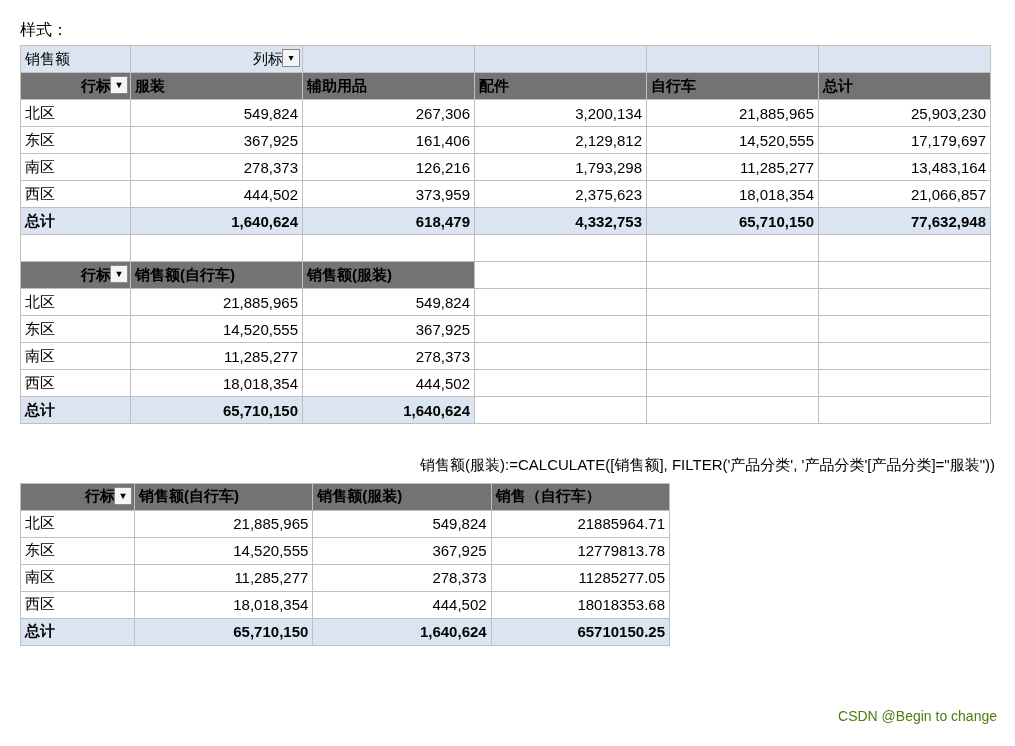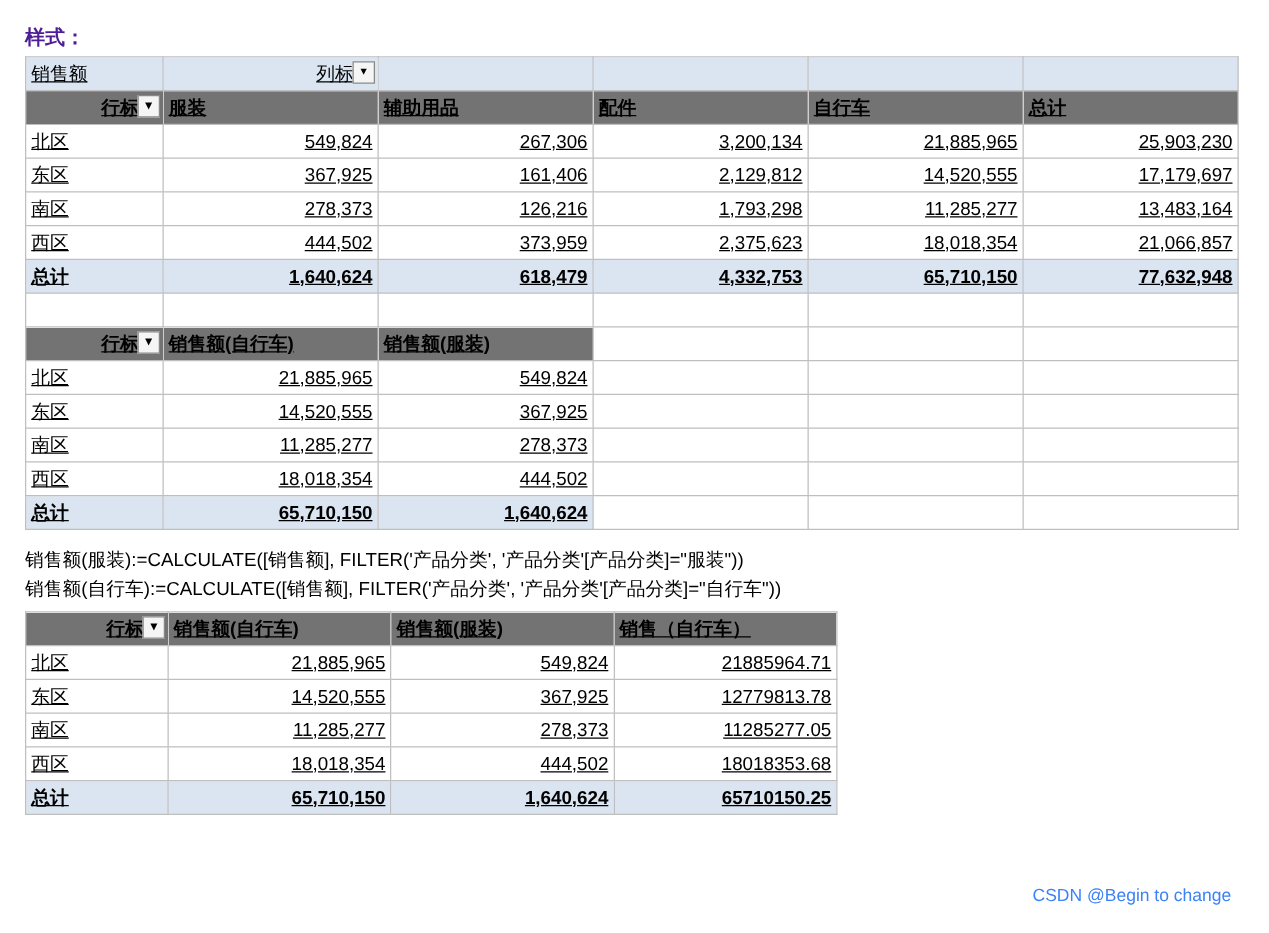--- a/index.html
+++ b/index.html
@@ -6,30 +6,29 @@
     font-family: "Microsoft YaHei", Arial, sans-serif;
     font-size: 15px;
     background: #fff;
     margin: 0;
     padding: 20px;
     width: 1015px;
     box-sizing: border-box;
     color: #000;
   }
   .title-label {
-    color: #4c1d95;
-    font-weight: bold;
+    color: #000000;
+    font-weight: normal;
     margin-bottom: 4px;
     font-size: 16px;
   }
   table {
     border-collapse: collapse;
     width: 970px;
     table-layout: fixed;
-    text-decoration: underline;
   }
   td, th {
     border: 1px solid #bfbfbf;
     padding: 2px 4px;
     height: 22px;
     text-align: right;
     overflow: hidden;
     white-space: nowrap;
   }
   .left { text-align: left; }
@@ -55,30 +54,31 @@
     height: 16px;
     border: 1px solid #888;
     background: #f5f5f5;
     display: inline-flex;
     align-items: center;
     justify-content: center;
     font-size: 10px;
     line-height: 1;
   }
   .formula-block {
-    margin-top: 14px;
+    margin-top: 30px;
     margin-bottom: 6px;
     font-size: 15px;
     line-height: 1.5;
+    text-align: right;
   }
   .watermark {
     position: absolute;
-    right: 30px;
+    right: 18px;
     top: 708px;
-    color: #3b82f6;
+    color: #4d7c0f;
     font-size: 14px;
   }
   
   .c-label { width: 110px; }
   .c-val   { width: 172px; }
 </style>
 </head>
 <body>
 
 <div class="title-label">样式：</div>
@@ -213,21 +213,20 @@
     <td>1,640,624</td>
     <td style="background:#fff;font-weight:normal"></td>
     <td style="background:#fff;font-weight:normal"></td>
     <td style="background:#fff;font-weight:normal"></td>
   </tr>
 </tbody>
   </table>
 
 <div class="formula-block">
   <div>销售额(服装):=CALCULATE([销售额], FILTER('产品分类', '产品分类'[产品分类]="服装"))</div>
-  <div>销售额(自行车):=CALCULATE([销售额], FILTER('产品分类', '产品分类'[产品分类]="自行车"))</div>
 </div>
 
 <table style="width:650px">
   <colgroup>
     <col class="c-label">
       <col class="c-val">
       <col class="c-val">
       <col class="c-val">
   </colgroup>
   <tbody>

